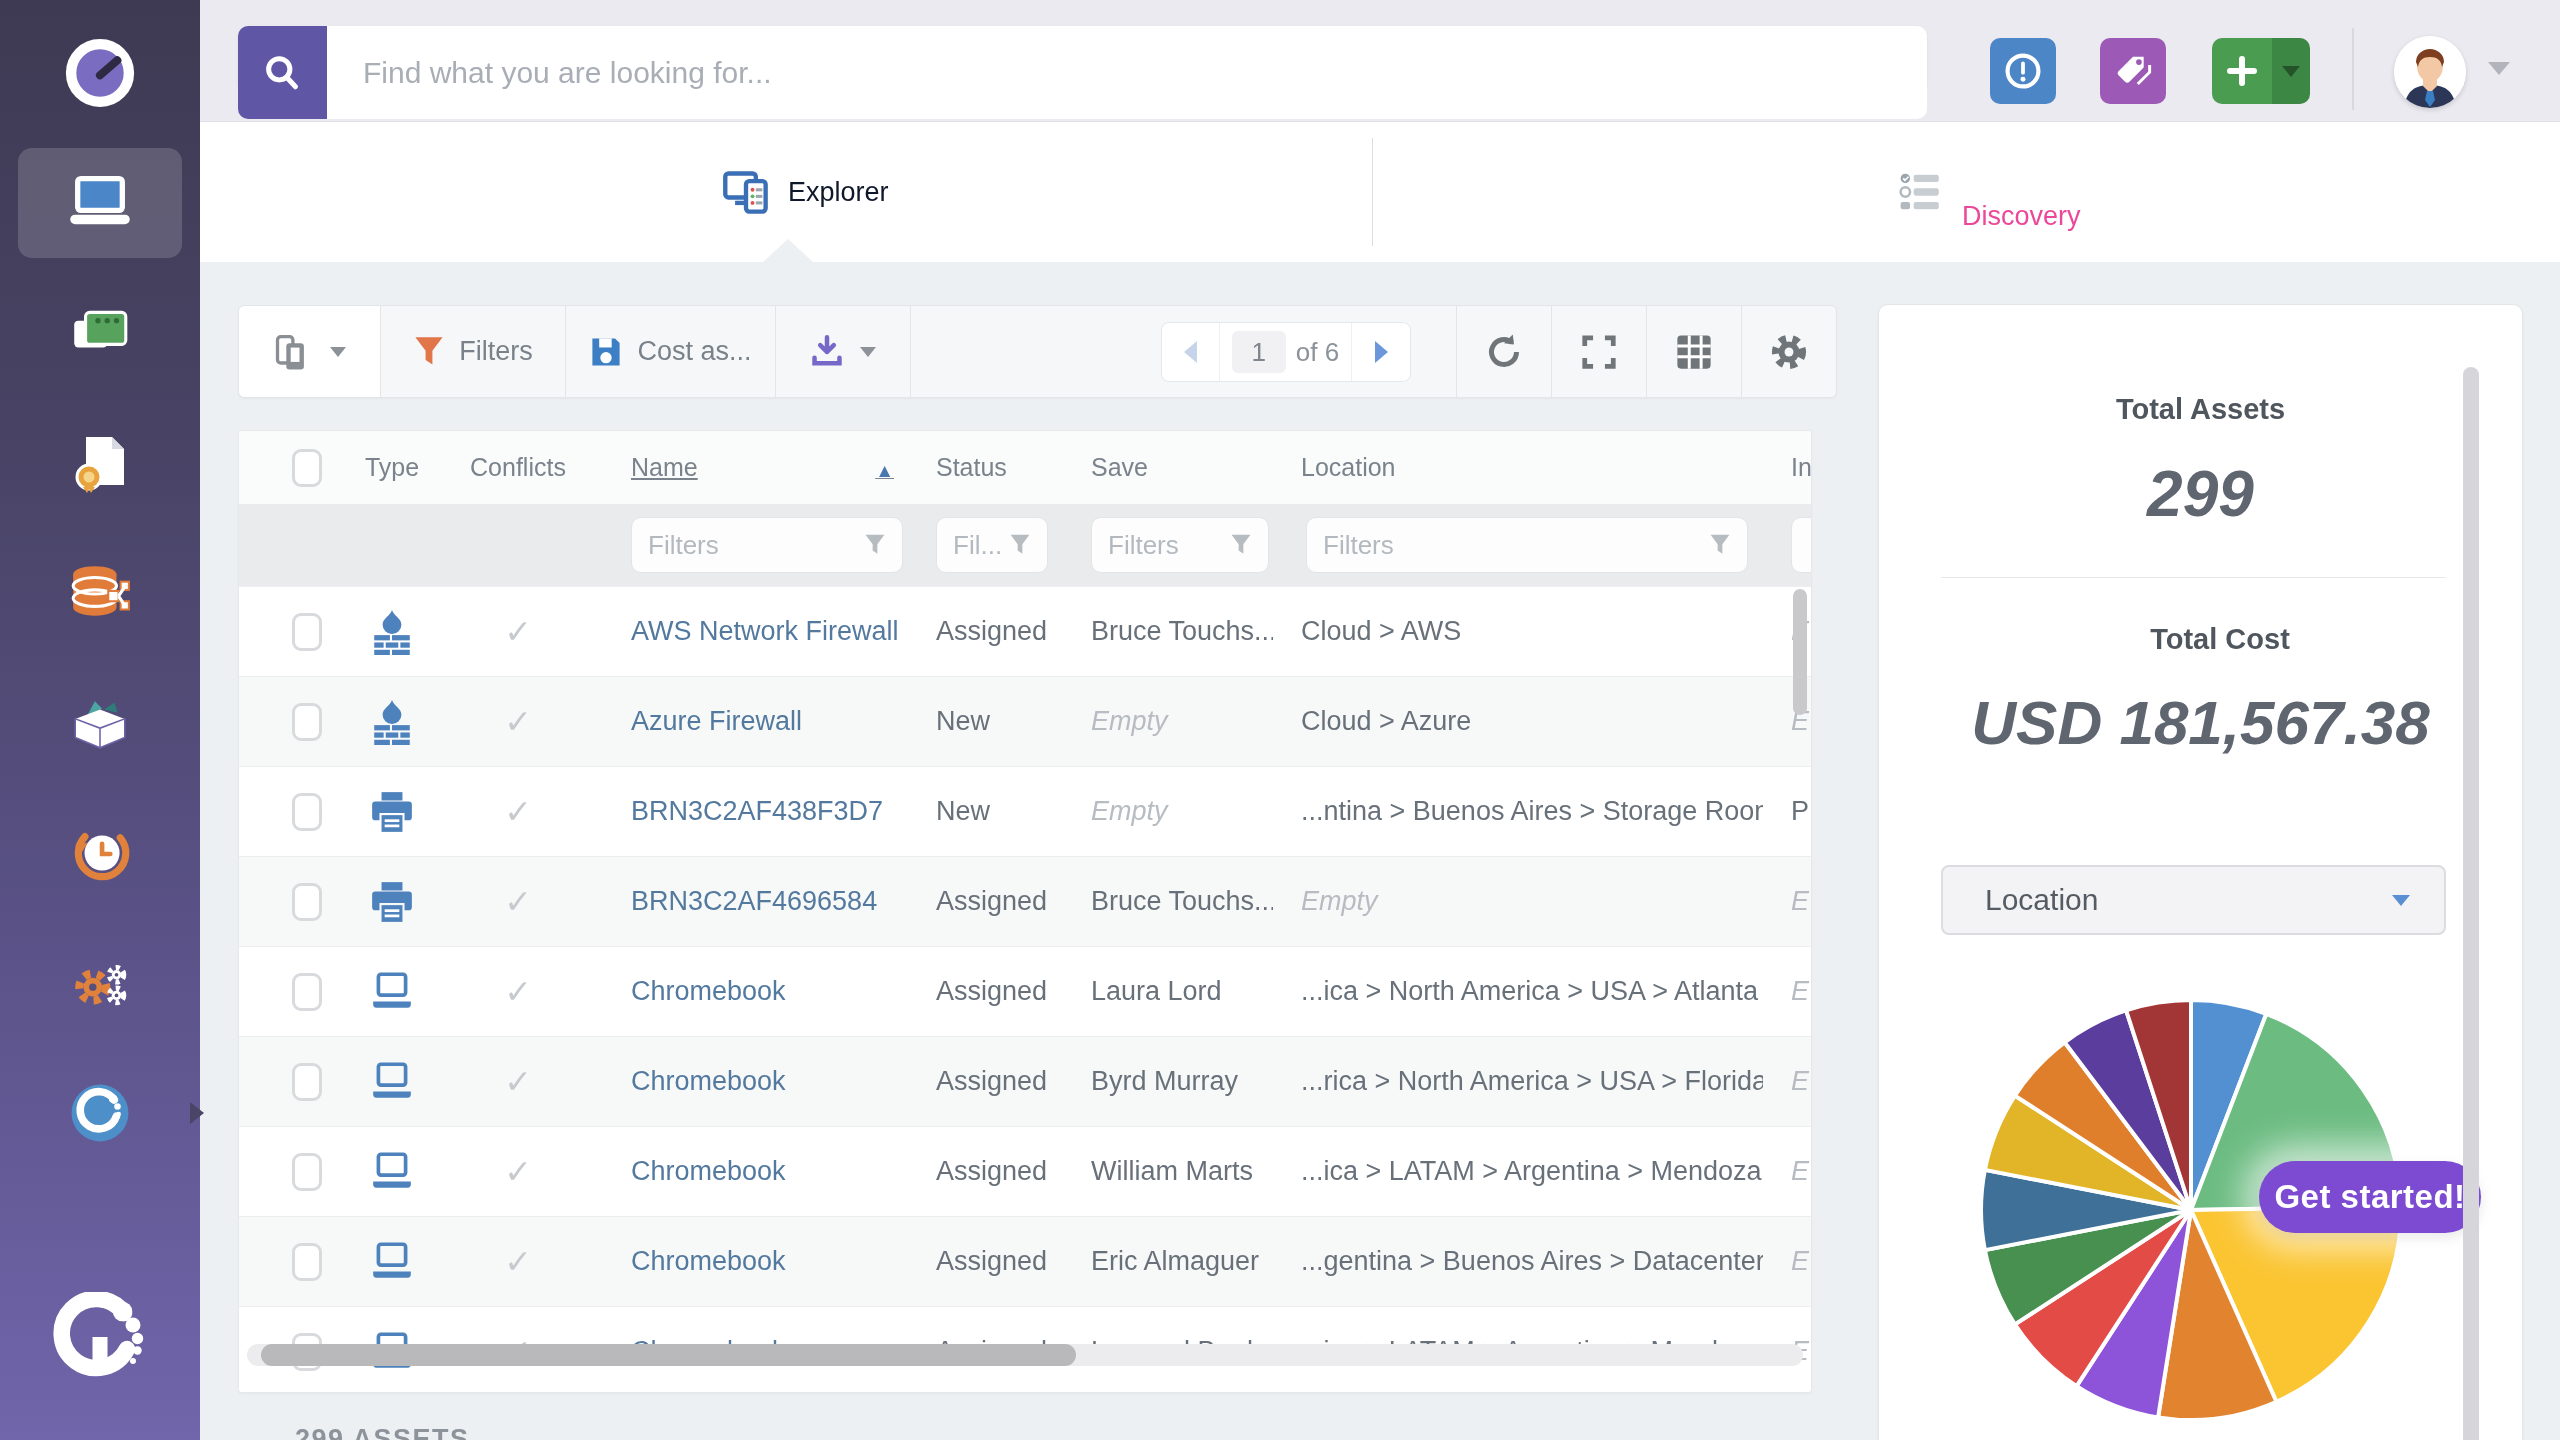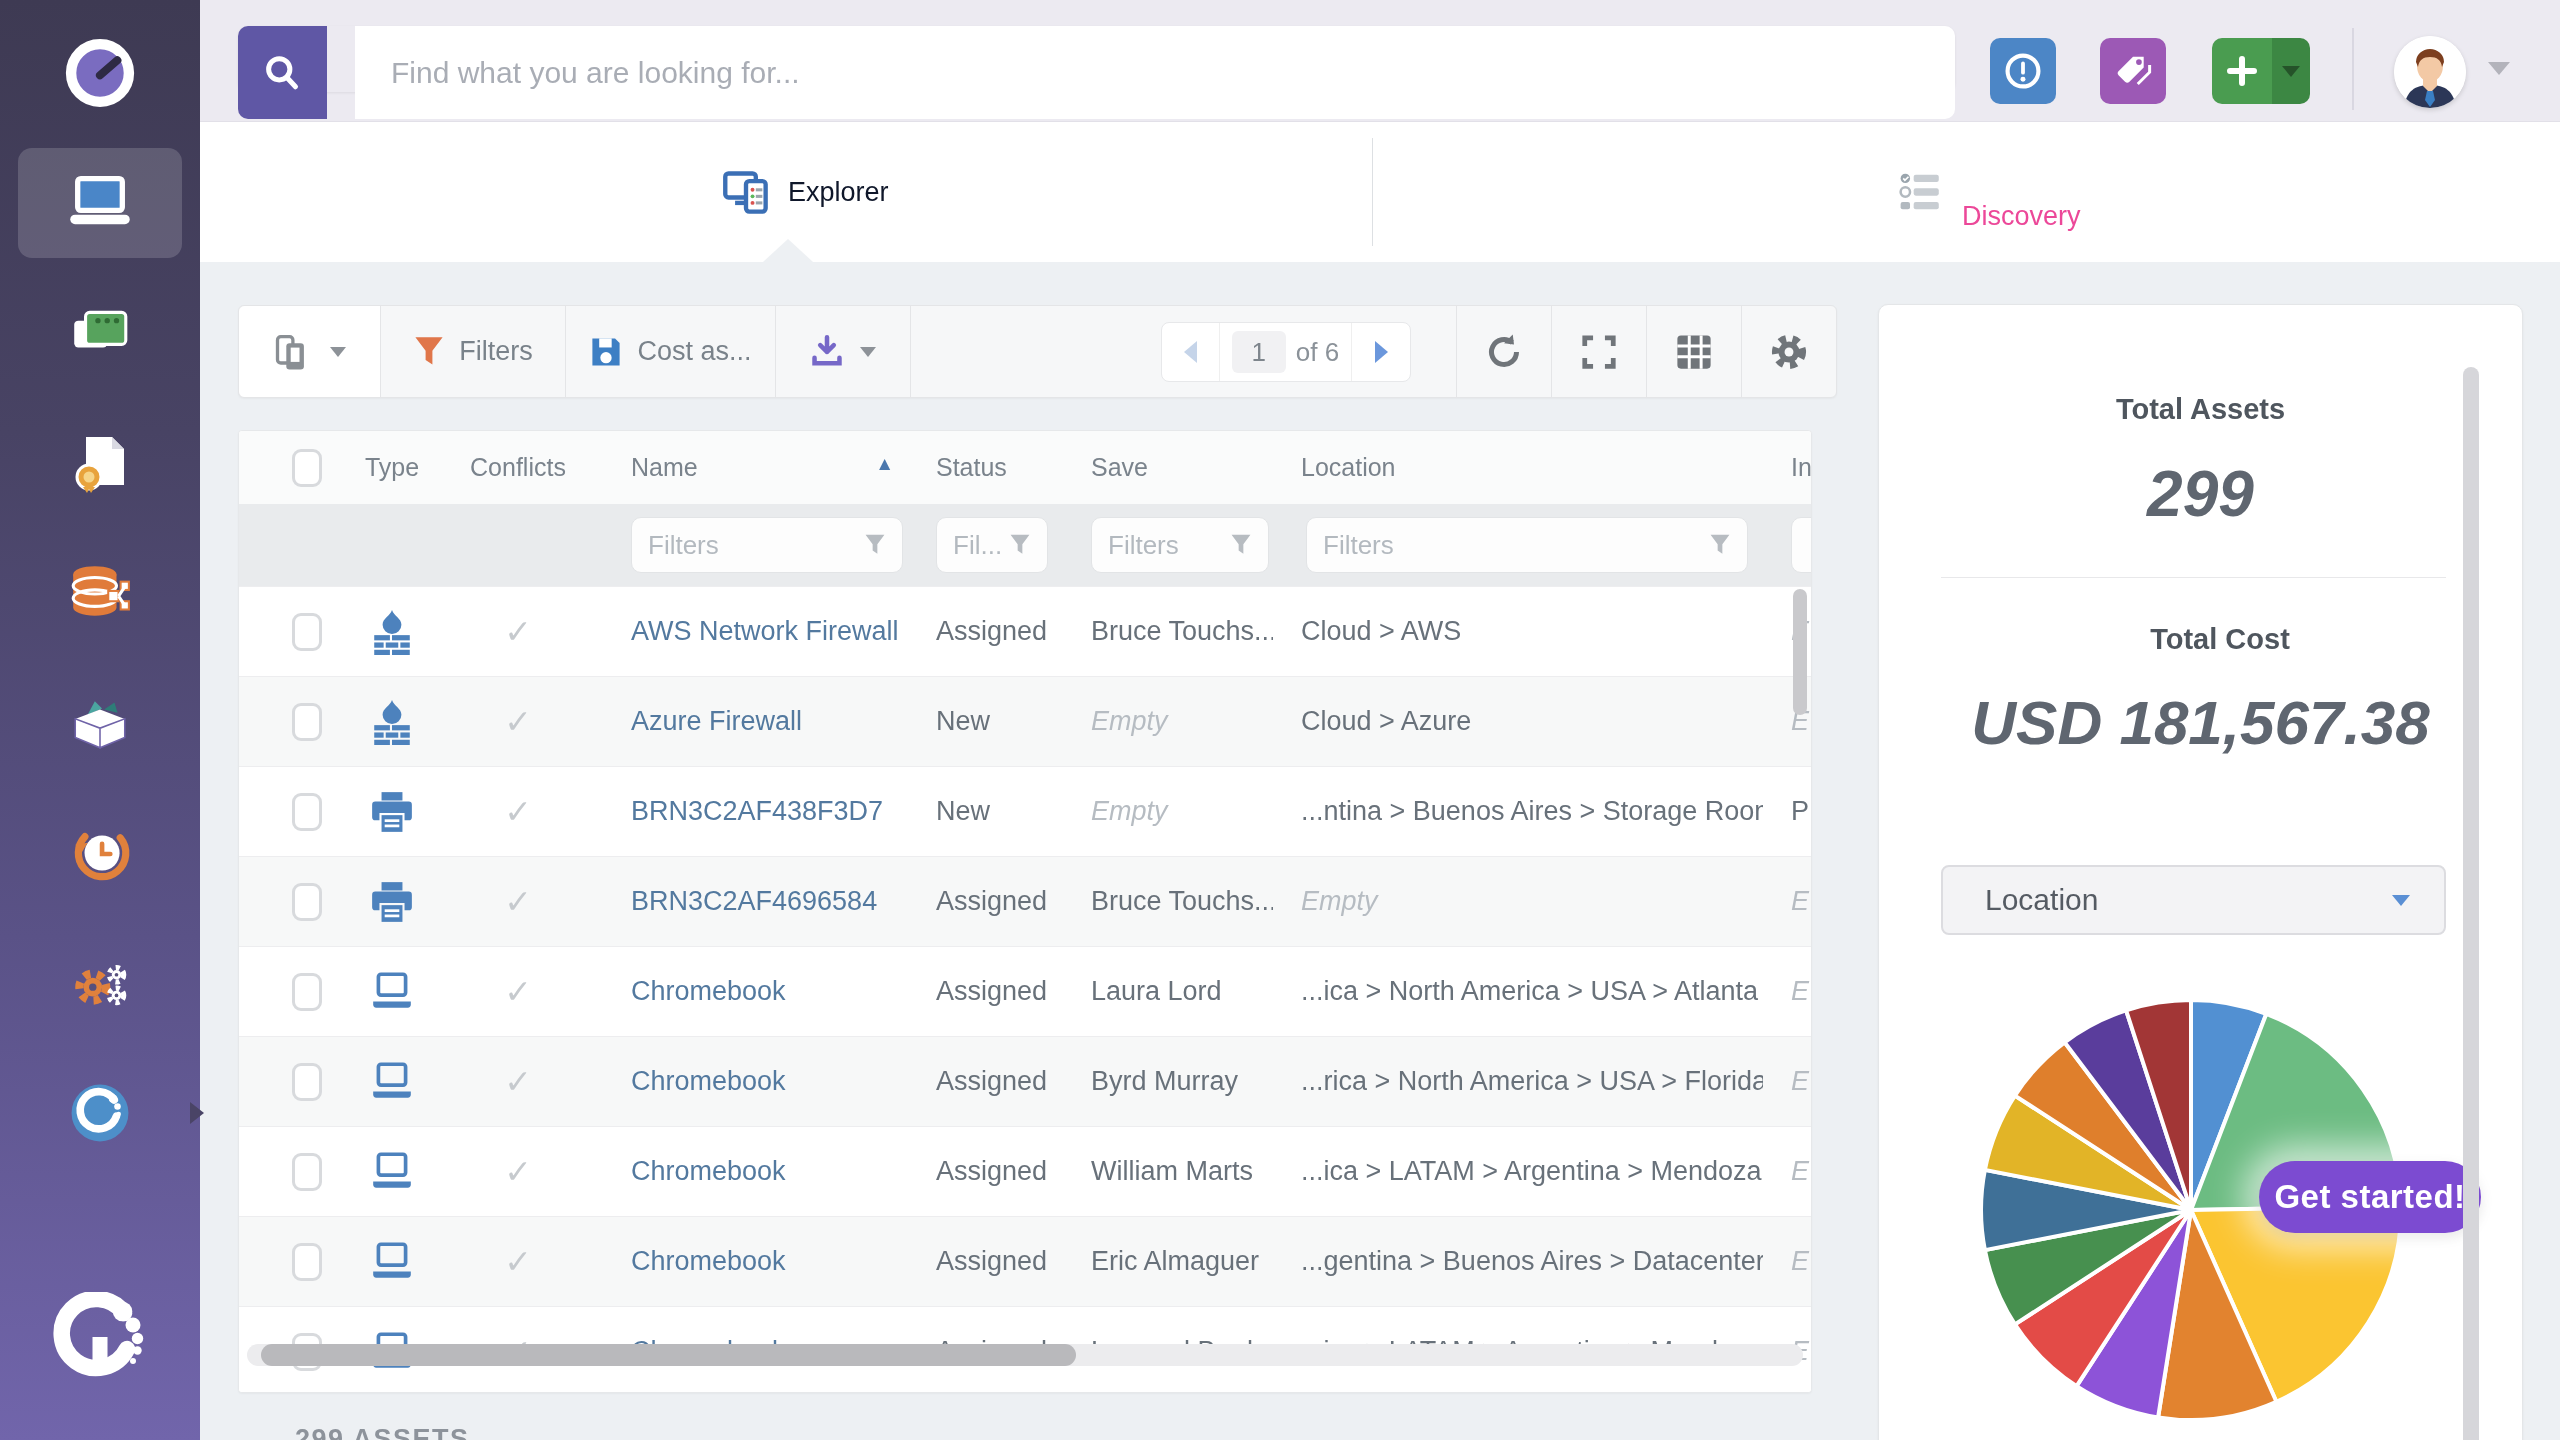--- a/index.html
+++ b/index.html
@@ -14,21 +14,21 @@
   .nav-item { height:110px; border-radius:14px; display:flex; align-items:center; justify-content:center; position:relative; }
   .nav-item.active { background:rgba(255,255,255,0.16); }
   .nav-chevron { position:absolute; right:-22px; width:0; height:0;
     border-top:11px solid transparent; border-bottom:11px solid transparent; border-left:14px solid #4a4466; }
   .side-bottom { position:absolute; bottom:52px; left:0; width:200px; display:flex; justify-content:center; }
 
   
   .topbar { position:absolute; left:200px; top:0; width:2360px; height:122px;
     background:#eceaf1; border-bottom:1px solid #e2e0e8; }
   .search-wrap { position:absolute; left:38px; top:26px; height:66px; display:flex;
-    box-shadow:0 1px 3px rgba(0,0,0,.07); border-radius:10px;gap:28px; }
+    box-shadow:0 1px 3px rgba(0,0,0,.07); border-radius:10px; }
   .search-btn { width:89px; height:93px; background:#5f57a5; border-radius:10px 0 0 10px;
     display:flex; align-items:center; justify-content:center; }
   .search-input { width:1600px; height:93px; border:none; outline:none; background:#fff;
     border-radius:0 10px 10px 0; font-size:30px; padding:0 36px; color:#555;
     font-family:"Liberation Sans",sans-serif; }
   .search-input::placeholder { color:#a9adb5; }
   .sq-btn { position:absolute; top:38px; width:66px; height:66px; border-radius:10px;
     display:flex; align-items:center; justify-content:center; }
   .btn-alert { left:1790px; background:#4c86c6; }
   .btn-tags  { left:1900px; background:#9c59b5; }
@@ -86,21 +86,21 @@
   .trow { display:grid; grid-template-columns:112px 82px 170px 305px 155px 210px 490px 1fr; align-items:center; }
   .thead { height:73px; background:#fafbfb; font-size:25px; color:#7a838c; }
   .tfilters { height:82px; background:#e9ebed; }
   .drow { height:90px; border-top:1px solid #ededef; font-size:27px; background:#fff; }
   .drow:nth-child(even) { background:#f7f8f8; }
   .cb { width:30px; height:38px; border:3px solid #d8dadd; border-radius:9px; background:#fff;
     justify-self:center; margin-left:24px; }
   .center { justify-self:center; }
   .cell { padding-left:28px; white-space:nowrap; overflow:hidden; }
   .hcell { padding-left:28px; }
-  .name-h { display:flex; align-items:flex-start; justify-content:space-between; padding-right:14px; }
+  .name-h { display:flex; align-items:flex-end; justify-content:space-between; padding-right:14px;text-decoration:underline; }
   .sort-asc { color:#4a77ad; font-size:19px; }
   .link { color:#53799f; }
   .empty-val { color:#b6bcc2; font-style:italic; }
   .confl { justify-self:center; color:#c6cace; font-size:33px; font-weight:300; }
   .ticon { width:46px; height:46px; justify-self:center; display:block; margin:0 auto; }
   .filter-box { height:56px; background:#fdfdfd; border:1px solid #e2e4e6; border-radius:10px;
     display:flex; align-items:center; justify-content:space-between; padding:0 16px; margin-left:28px;
     color:#b3b9bf; font-size:26px; }
   .vscroll { position:absolute; right:4px; top:158px; width:14px; height:126px; background:#c9c9cc; border-radius:7px; }
   .hscroll { position:absolute; left:8px; right:8px; top:913px; height:22px; background:#ececee; border-radius:11px; }

